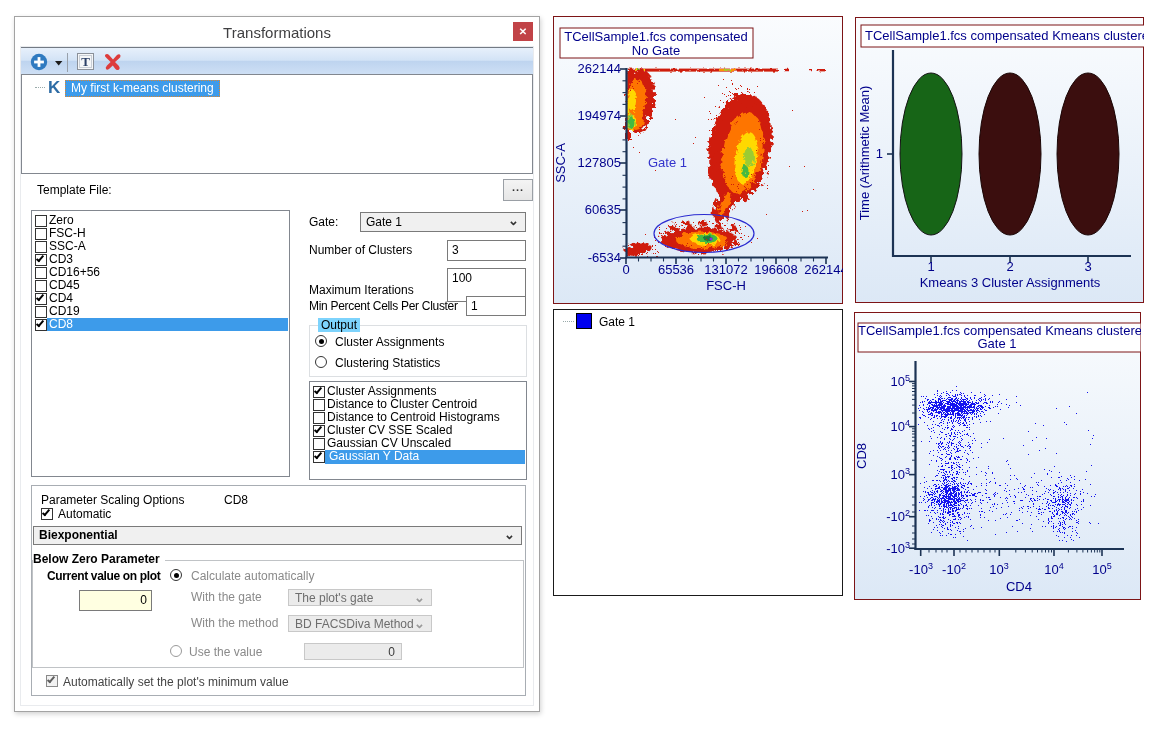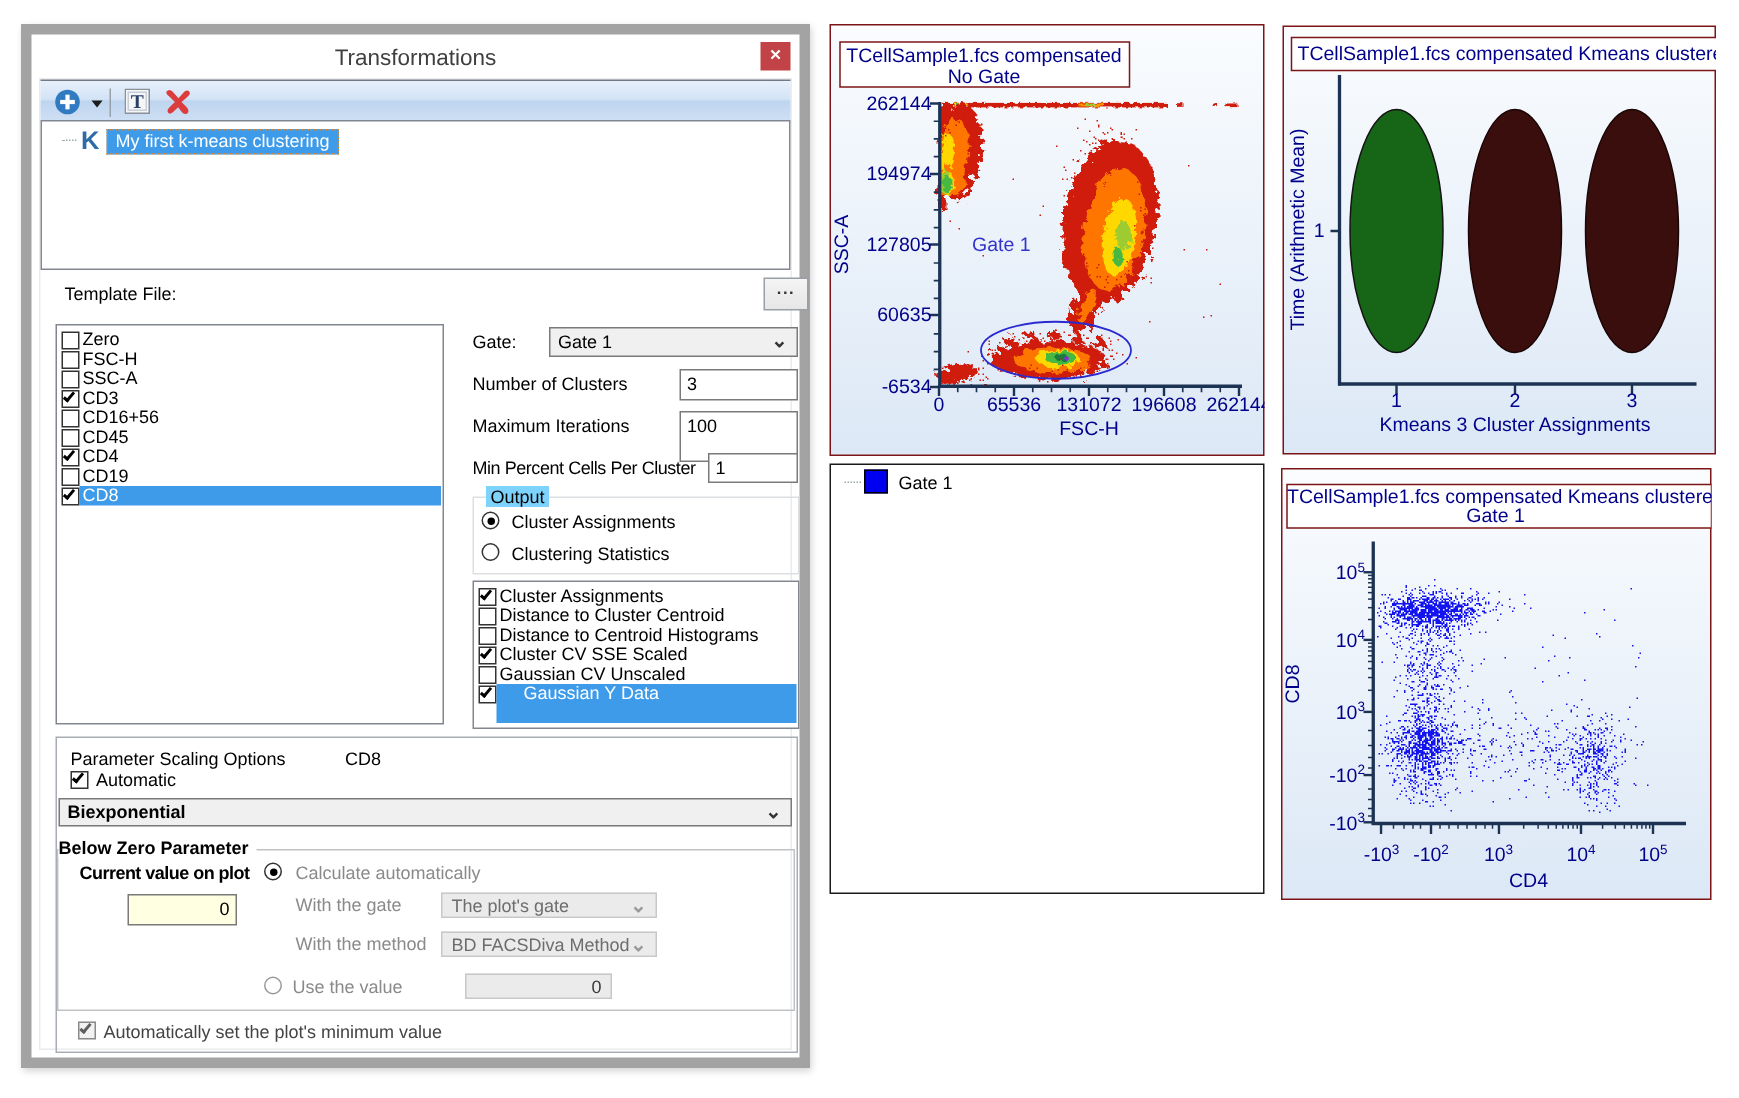--- a/index.html
+++ b/index.html
@@ -1,15 +1,15 @@
 <!DOCTYPE html>
 <html><head><meta charset="utf-8"><style>*{margin:0;padding:0;box-sizing:border-box}
 html,body{width:1159px;height:732px;background:#fff;font-family:"Liberation Sans",sans-serif;overflow:hidden}
 .abs{position:absolute}
-.dlg{position:absolute;left:14px;top:16px;width:526px;height:696px;background:#fff;border:7px solid #a3a3a3;box-shadow:1px 2px 5px rgba(0,0,0,.18)}
+.dlg{position:absolute;left:14px;top:16px;width:526px;height:696px;background:#fff;border:1px solid #a3a3a3;box-shadow:1px 2px 5px rgba(0,0,0,.18)}
 .dlg-inner{position:absolute;left:5px;right:5px;top:29px;bottom:5px;border:1px solid #e9ebee;background:#fff}
 .title{position:absolute;left:0;right:0;top:7px;text-align:center;font-size:15px;color:#3f3f41}
 .closebtn{position:absolute;right:6px;top:5px;width:20px;height:19px;background:#c14347;color:#fff;font-size:10px;font-weight:bold;text-align:center;line-height:19px}
 .toolbar{position:absolute;left:0;top:0;right:0;height:29px;border-top:1px solid #737a84;background:linear-gradient(180deg,#e7f0fb 0%,#d3e3f6 45%,#bed4ef 50%,#cfe0f5 100%);border-bottom:1px solid #a3b5c9}
 .tsep{position:absolute;left:46px;top:5px;width:1px;height:19px;background:#98a0aa}
 .treebox{position:absolute;left:0;top:27px;right:0;height:100px;background:#fff;border:1px solid #82878f}
 .trow{position:absolute;left:43px;top:5px;height:17px;background:#3d9bea;border:1px dotted #e0862c;color:#fff;font-size:12px;line-height:15px;padding:0 5px}
 .kicon{position:absolute;left:26px;top:3px;color:#2e6ca5;font-weight:900;font-size:17px}
 .tdots{position:absolute;left:13px;top:12px;width:10px;height:1px;border-top:1px dotted #9aa}
 .lbl{position:absolute;font-size:12px;color:#000;white-space:nowrap}
@@ -85,21 +85,21 @@
         <div class="rowtxt" style="left:17px;top:94px;line-height:13px">CD19</div>
         <div class="cb" style="left:3px;top:108px">
           <div class="k"></div>
         </div>
         <div class="rowtxt hl" style="left:15px;top:107px;right:1px;height:13px;padding-left:2px;line-height:13px">CD8</div>
       </div>
   <div class="lbl" style="left:288px;top:168px">Gate:</div>
   <div class="combo" style="left:339px;top:165px;width:166px;height:20px">Gate 1<span class="chev">⌄</span></div>
   <div class="lbl" style="left:288px;top:196px">Number of Clusters</div>
   <div class="inp" style="left:426px;top:193px;width:79px;height:21px">3</div>
-  <div class="lbl" style="left:288px;top:224px">Maximum Iterations</div>
+  <div class="lbl" style="left:288px;top:236px">Maximum Iterations</div>
   <div class="inp" style="left:426px;top:221px;width:79px;height:34px">100</div>
   <div class="lbl" style="left:288px;top:252px;letter-spacing:-0.3px">Min Percent Cells Per Cluster</div>
   <div class="inp" style="left:445px;top:249px;width:60px;height:20px">1</div>
   <div class="grp" style="left:288px;top:278px;width:218px;height:52px"></div>
   <div class="grplbl" style="left:297px;top:271px">Output</div>
   <div class="radio" style="left:294px;top:288px">
         <div class="d"></div>
       </div>
   <div class="lbl" style="left:314px;top:288px">Cluster Assignments</div>
   <div class="radio" style="left:294px;top:309px"></div>
@@ -115,21 +115,21 @@
         <div class="rowtxt" style="left:17px;top:29px;line-height:13px">Distance to Centroid Histograms</div>
         <div class="cb" style="left:3px;top:43px">
           <div class="k"></div>
         </div>
         <div class="rowtxt" style="left:17px;top:42px;line-height:13px">Cluster CV SSE Scaled</div>
         <div class="cb" style="left:3px;top:56px"></div>
         <div class="rowtxt" style="left:17px;top:55px;line-height:13px">Gaussian CV Unscaled</div>
         <div class="cb" style="left:3px;top:69px">
           <div class="k"></div>
         </div>
-        <div class="rowtxt hl" style="left:15px;top:68px;right:1px;height:26px;padding-left:18px;line-height:13px">Gaussian Y Data</div>
+        <div class="rowtxt hl" style="left:15px;top:68px;right:1px;height:14px;padding-left:4px;line-height:13px">Gaussian Y Data</div>
       </div>
   <div class="grp" style="left:10px;top:438px;width:495px;height:211px;border-color:#a8adb3"></div>
   <div class="lbl" style="left:20px;top:446px">Parameter Scaling Options</div>
   <div class="lbl" style="left:203px;top:446px">CD8</div>
   <div class="cb" style="left:20px;top:461px">
         <div class="k"></div>
       </div>
   <div class="lbl" style="left:37px;top:460px">Automatic</div>
   <div class="combo" style="left:12px;top:479px;width:489px;height:19px;font-weight:bold;padding-top:1px">Biexponential<span class="chev">⌄</span></div>
   <div class="grp" style="left:11px;top:513px;width:492px;height:108px;border-color:#c0c3c6"></div>

